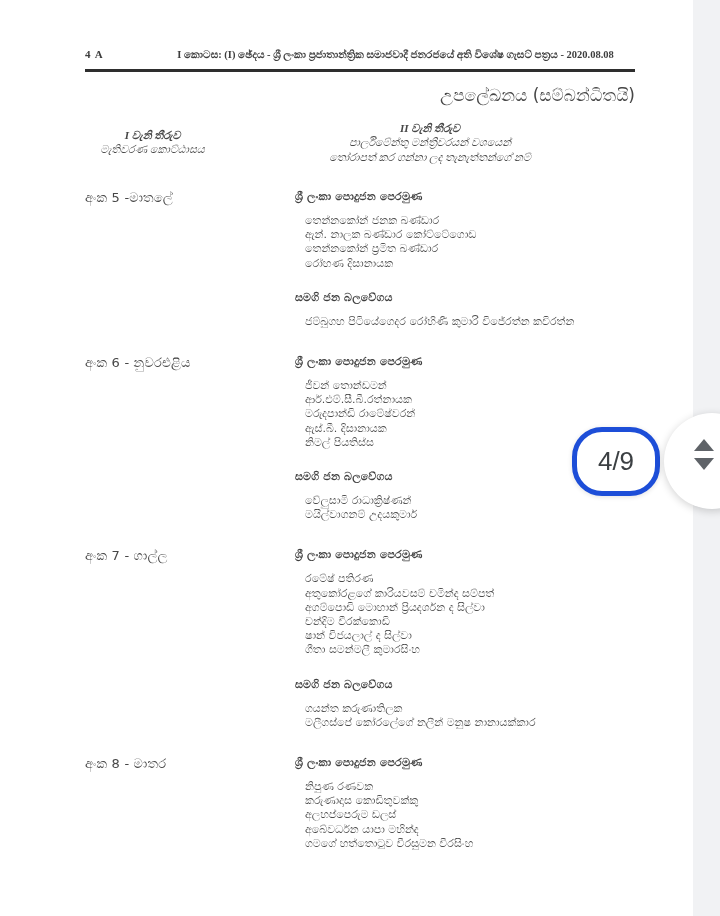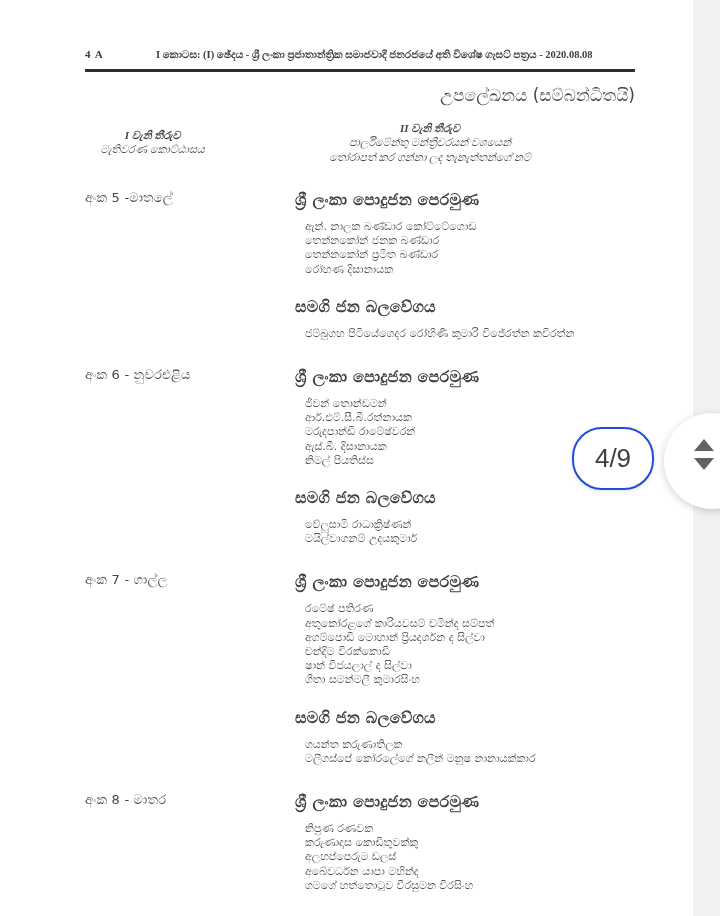--- a/index.html
+++ b/index.html
@@ -20,21 +20,21 @@
     background:#ffffff;
     box-sizing:border-box;
     padding:48px 58px 0 85px;
   }
   .doc-header{
     display:flex;align-items:baseline;
     font-family:"Liberation Serif","DejaVu Serif",serif;
     font-size:11px;font-weight:bold;color:#3d3d3d;gap:25px;
   }
   .pageno{flex:0 0 46px;letter-spacing:1px;}
-  .doc-title{flex:1;font-size:10.5px;white-space:nowrap;overflow:hidden;}
+  .doc-title{flex:1;text-align:center;font-size:10.5px;white-space:nowrap;overflow:hidden;}
   .rule{height:2.5px;background:#2e2e2e;margin-top:8px;}
   .subtitle{
     margin-top:13px;text-align:right;
     font-size:17px;color:#474747;
   }
   .col-headers{display:flex;margin-top:16px;align-items:center;}
   .col-headers .left-col{
     flex:0 0 210px;text-align:center;width:210px;
     padding-right:75px;box-sizing:border-box;
   }
@@ -46,30 +46,30 @@
   .col-headers .tier{font-weight:bold;}
   #sections{margin-top:26px;}
   .section-row{display:flex;margin-bottom:26px;}
   .district-label{
     flex:0 0 210px;font-size:13px;color:#474747;letter-spacing:.2px;
   }
   .party-col{flex:1;min-width:0;}
   .party-block{margin-bottom:20px;}
   .party-block:last-child{margin-bottom:0;}
   .party-name{
-    font-size:16px;font-weight:bold;color:#3f3f3f;margin-bottom:11px;letter-spacing:.2px;
+    font-size:11px;font-weight:bold;color:#3f3f3f;margin-bottom:11px;letter-spacing:.2px;
   }
   .member-list{padding-left:10px;}
   .member-name{
     font-size:11px;line-height:14.2px;color:#4a4a4a;white-space:nowrap;
   }
   
   .page-pill{
     position:absolute;left:572px;top:427px;width:78px;height:59px;
-    background:#ffffff;border:2px solid #1d4ed8;border-radius:30px;
+    background:#ffffff;border:5px solid #1d4ed8;border-radius:30px;
     box-shadow:0 1px 5px rgba(0,0,0,.12);
     display:flex;align-items:center;justify-content:center;
     font-family:"Liberation Sans","DejaVu Sans",sans-serif;
     font-size:26px;color:#3c4043;
   }
   
   .scroll-fab{
     position:absolute;left:664px;top:413px;width:96px;height:96px;
     background:#ffffff;border-radius:50%;
     box-shadow:0 2px 8px rgba(0,0,0,.18);
@@ -118,22 +118,22 @@
       </div>
     </div>
 
     <div id="sections">
         <div class="section-row">
           <div class="district-label">අංක 5 -මාතලේ</div>
           <div class="party-col">
             <div class="party-block">
               <div class="party-name">ශ්‍රී ලංකා පොදුජන පෙරමුණ</div>
               <div class="member-list">
+                <div class="member-name">තෙන්නකෝන් ජනක බණ්ඩාර</div>
                 <div class="member-name">ඇන්. නාලක බණ්ඩාර කෝට්ටේගොඩ</div>
-                <div class="member-name">තෙන්නකෝන් ජනක බණ්ඩාර</div>
                 <div class="member-name">තෙන්නකෝන් ප්‍රමිත බණ්ඩාර</div>
                 <div class="member-name">රෝහණ දිසානායක</div>
               </div>
             </div>
             <div class="party-block">
               <div class="party-name">සමගි ජන බලවේගය</div>
               <div class="member-list">
                 <div class="member-name">ජම්බුගහ පිටියේගෙදර රෝහිණී කුමාරි විජේරත්න කවිරත්න</div>
               </div>
             </div>

